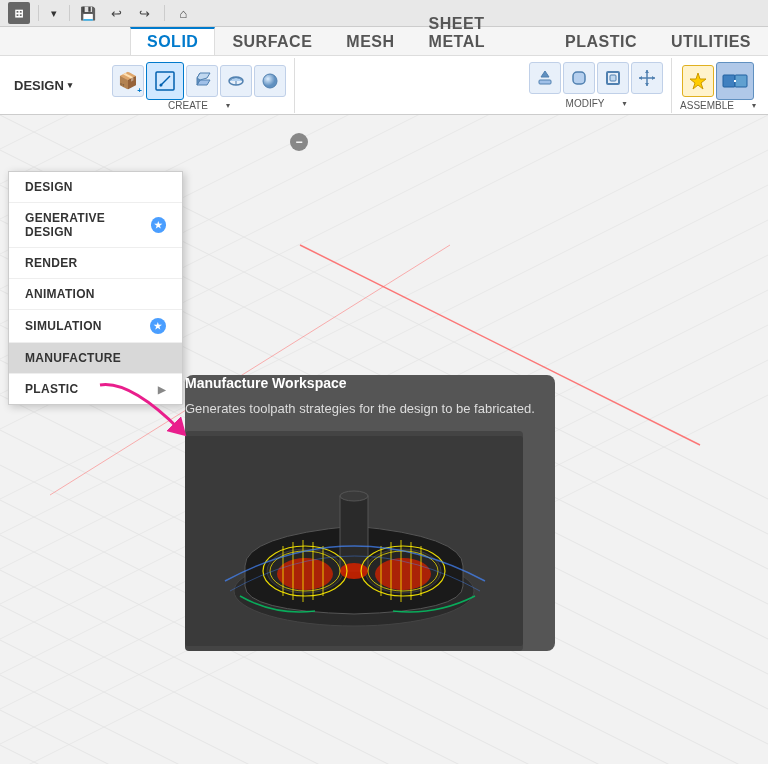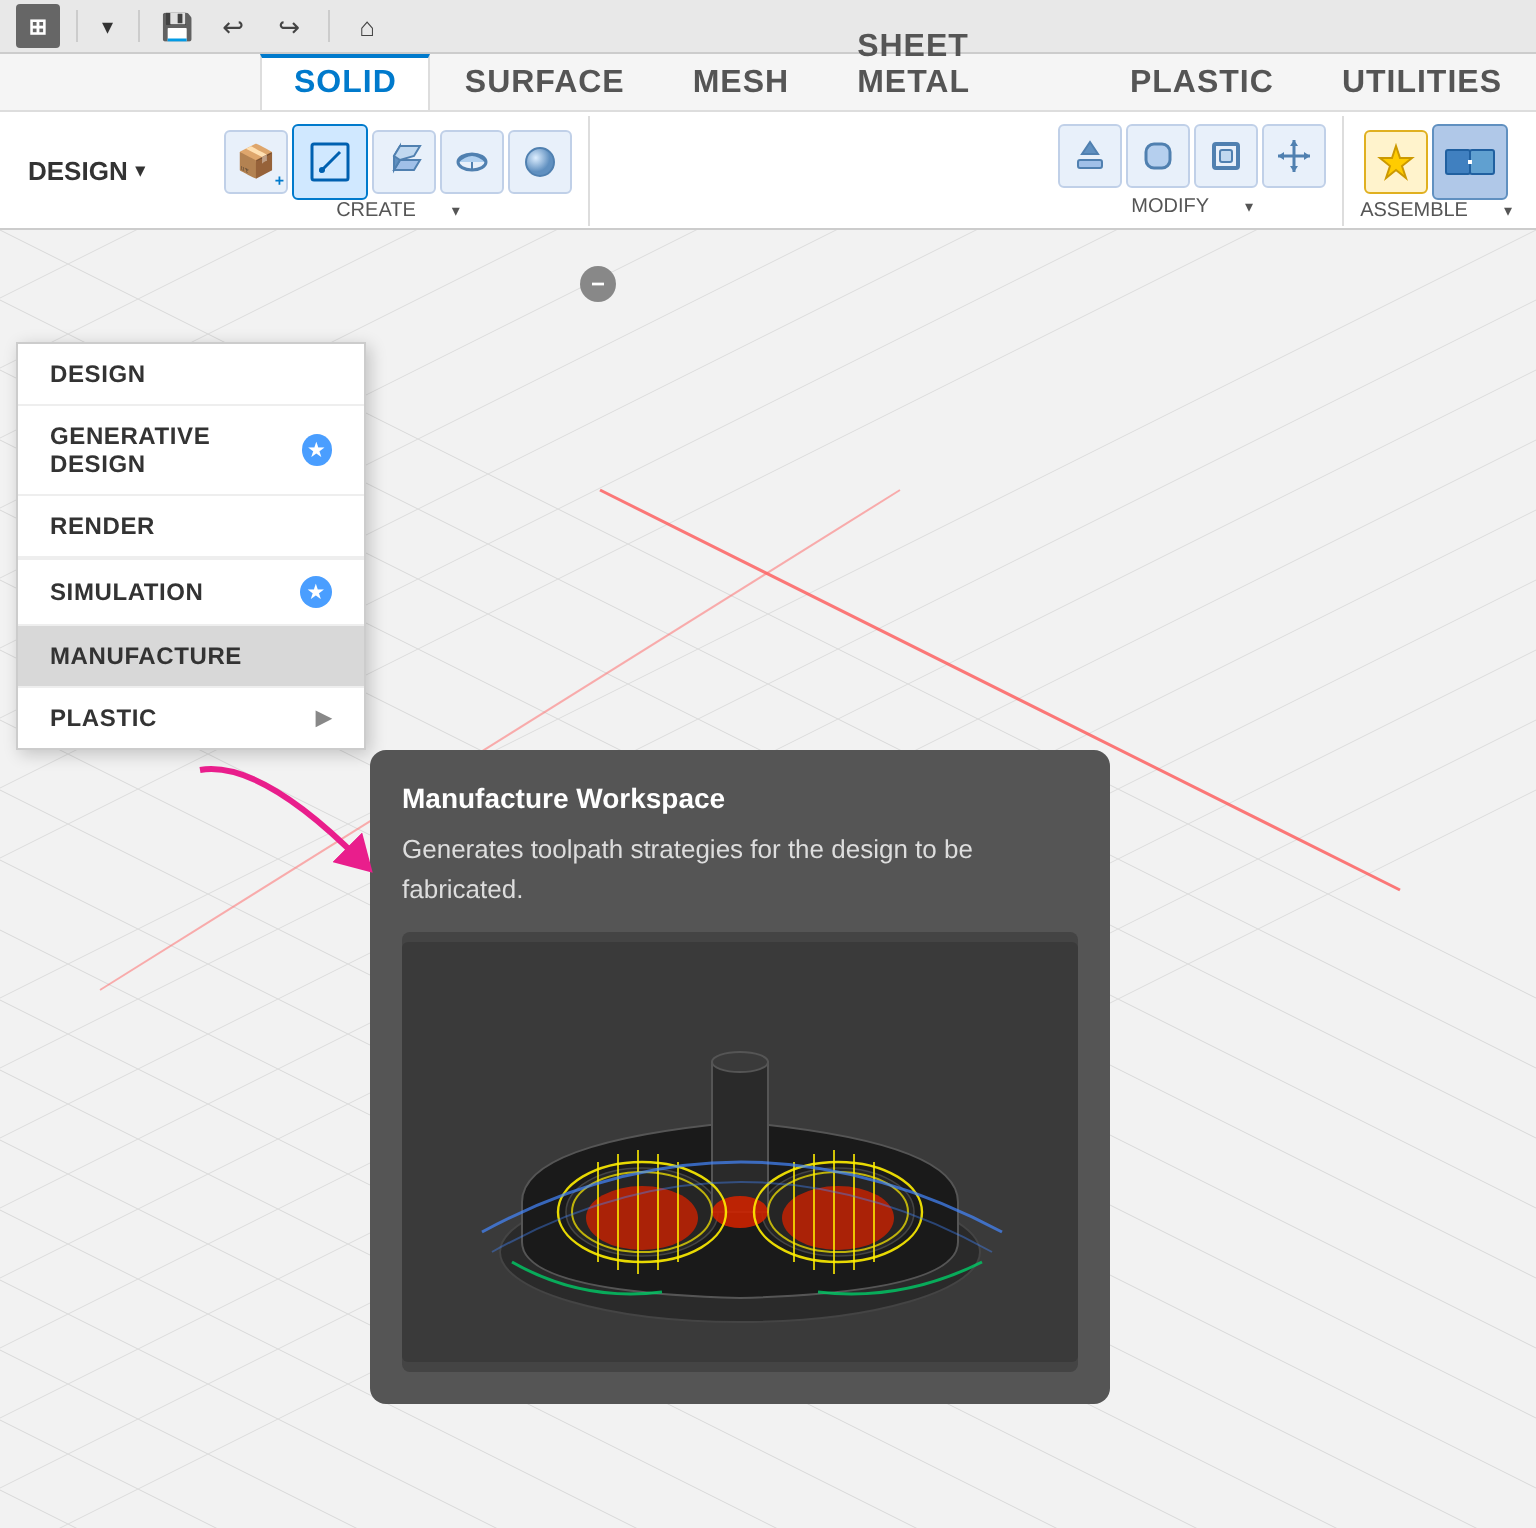--- a/index.html
+++ b/index.html
@@ -186,21 +186,21 @@
     .menu-divider { height: 1px; background: #eee; }
 
     
     #tooltip-popup {
       position: absolute;
       left: 185px;
       top: 260px;
       width: 370px;
       background: #555;
       border-radius: 8px;
-      padding: 16px;
+      padding: 0;
       color: white;
       z-index: 200;
     }
 
     #tooltip-popup h3 {
       font-size: 14px;
       font-weight: bold;
       margin-bottom: 8px;
       color: white;
     }
@@ -480,20 +480,23 @@
     <div class="menu-divider"></div>
     <div class="menu-item">
       <span>GENERATIVE DESIGN</span>
       <span class="menu-item-badge">★</span>
     </div>
     <div class="menu-divider"></div>
     <div class="menu-item">
       <span>RENDER</span>
     </div>
     <div class="menu-divider"></div>
+    <div class="menu-item">
+      <span>ANIMATION</span>
+    </div>
     <div class="menu-divider"></div>
     <div class="menu-item">
       <span>SIMULATION</span>
       <span class="menu-item-badge">★</span>
     </div>
     <div class="menu-divider"></div>
     <div class="menu-item highlighted">
       <span>MANUFACTURE</span>
     </div>
     <div class="menu-divider"></div>

